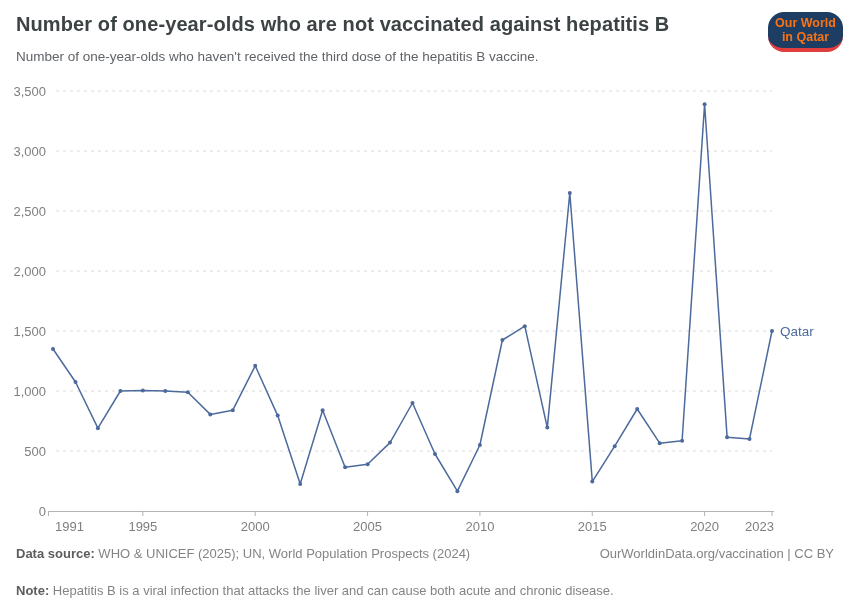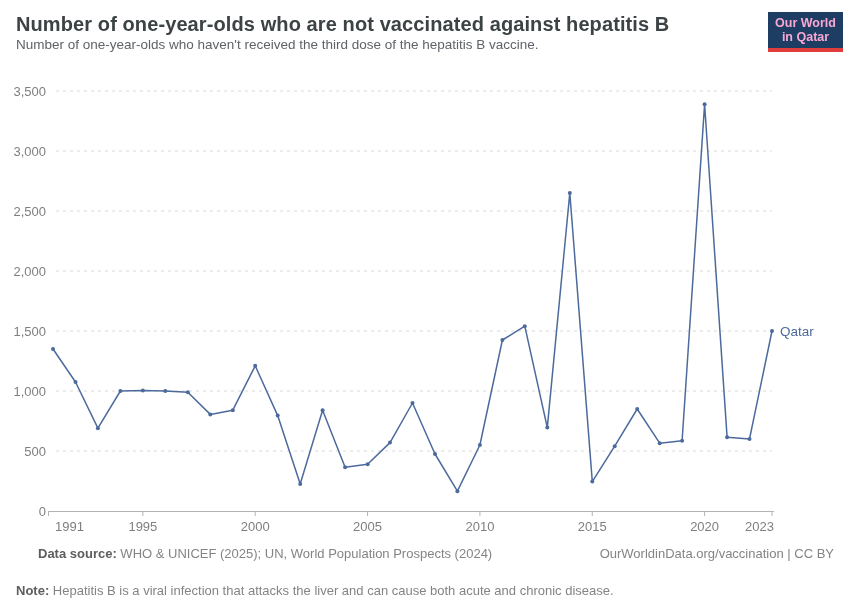--- a/index.html
+++ b/index.html
@@ -6,32 +6,32 @@
   .page{
     position:relative;width:850px;height:600px;background:#ffffff;overflow:hidden;
     font-family:"Liberation Sans",sans-serif;
   }
   .chart-title{
     position:absolute;left:16px;top:13px;margin:0;width:730px;
     font-family:Liberation Sans, sans-serif;font-weight:700;font-size:20px;
     color:#3d4345;letter-spacing:.1px;white-space:nowrap;
   }
   .chart-subtitle{
-    position:absolute;left:16px;top:37px;margin:0;
+    position:absolute;left:16px;top:49px;margin:0;
     font-size:13.5px;color:#5f6368;
   }
   .logo{
     position:absolute;right:7px;top:12px;width:75px;height:36px;
     background:#1d3d63;border-bottom:4px solid #e13d3d;
     display:flex;flex-direction:column;align-items:center;justify-content:center;
-    color:#f9a8d4;font-weight:700;font-size:12.5px;line-height:14px;text-align:center;
+    color:#f97316;font-weight:700;font-size:12.5px;line-height:14px;text-align:center;border-radius:16px;
   }
   .chart-svg{position:absolute;left:0;top:80px;}
   .footer{position:absolute;left:16px;right:16px;top:546px;font-size:13px;color:#848484;}
-  .footer-row{display:flex;justify-content:space-between;align-items:baseline;margin-left:22px;}
+  .footer-row{display:flex;justify-content:space-between;align-items:baseline;}
   .footer b{font-weight:700;color:#5d5d5d;}
   .footer-note{margin-top:22px;}
   .footer-link{color:#848484;text-decoration:none;white-space:nowrap;}
 </style>
 </head>
 <body>
 
 <div class="page">
 
   <h1 class="chart-title">Number of one-year-olds who are not vaccinated against hepatitis B</h1>

